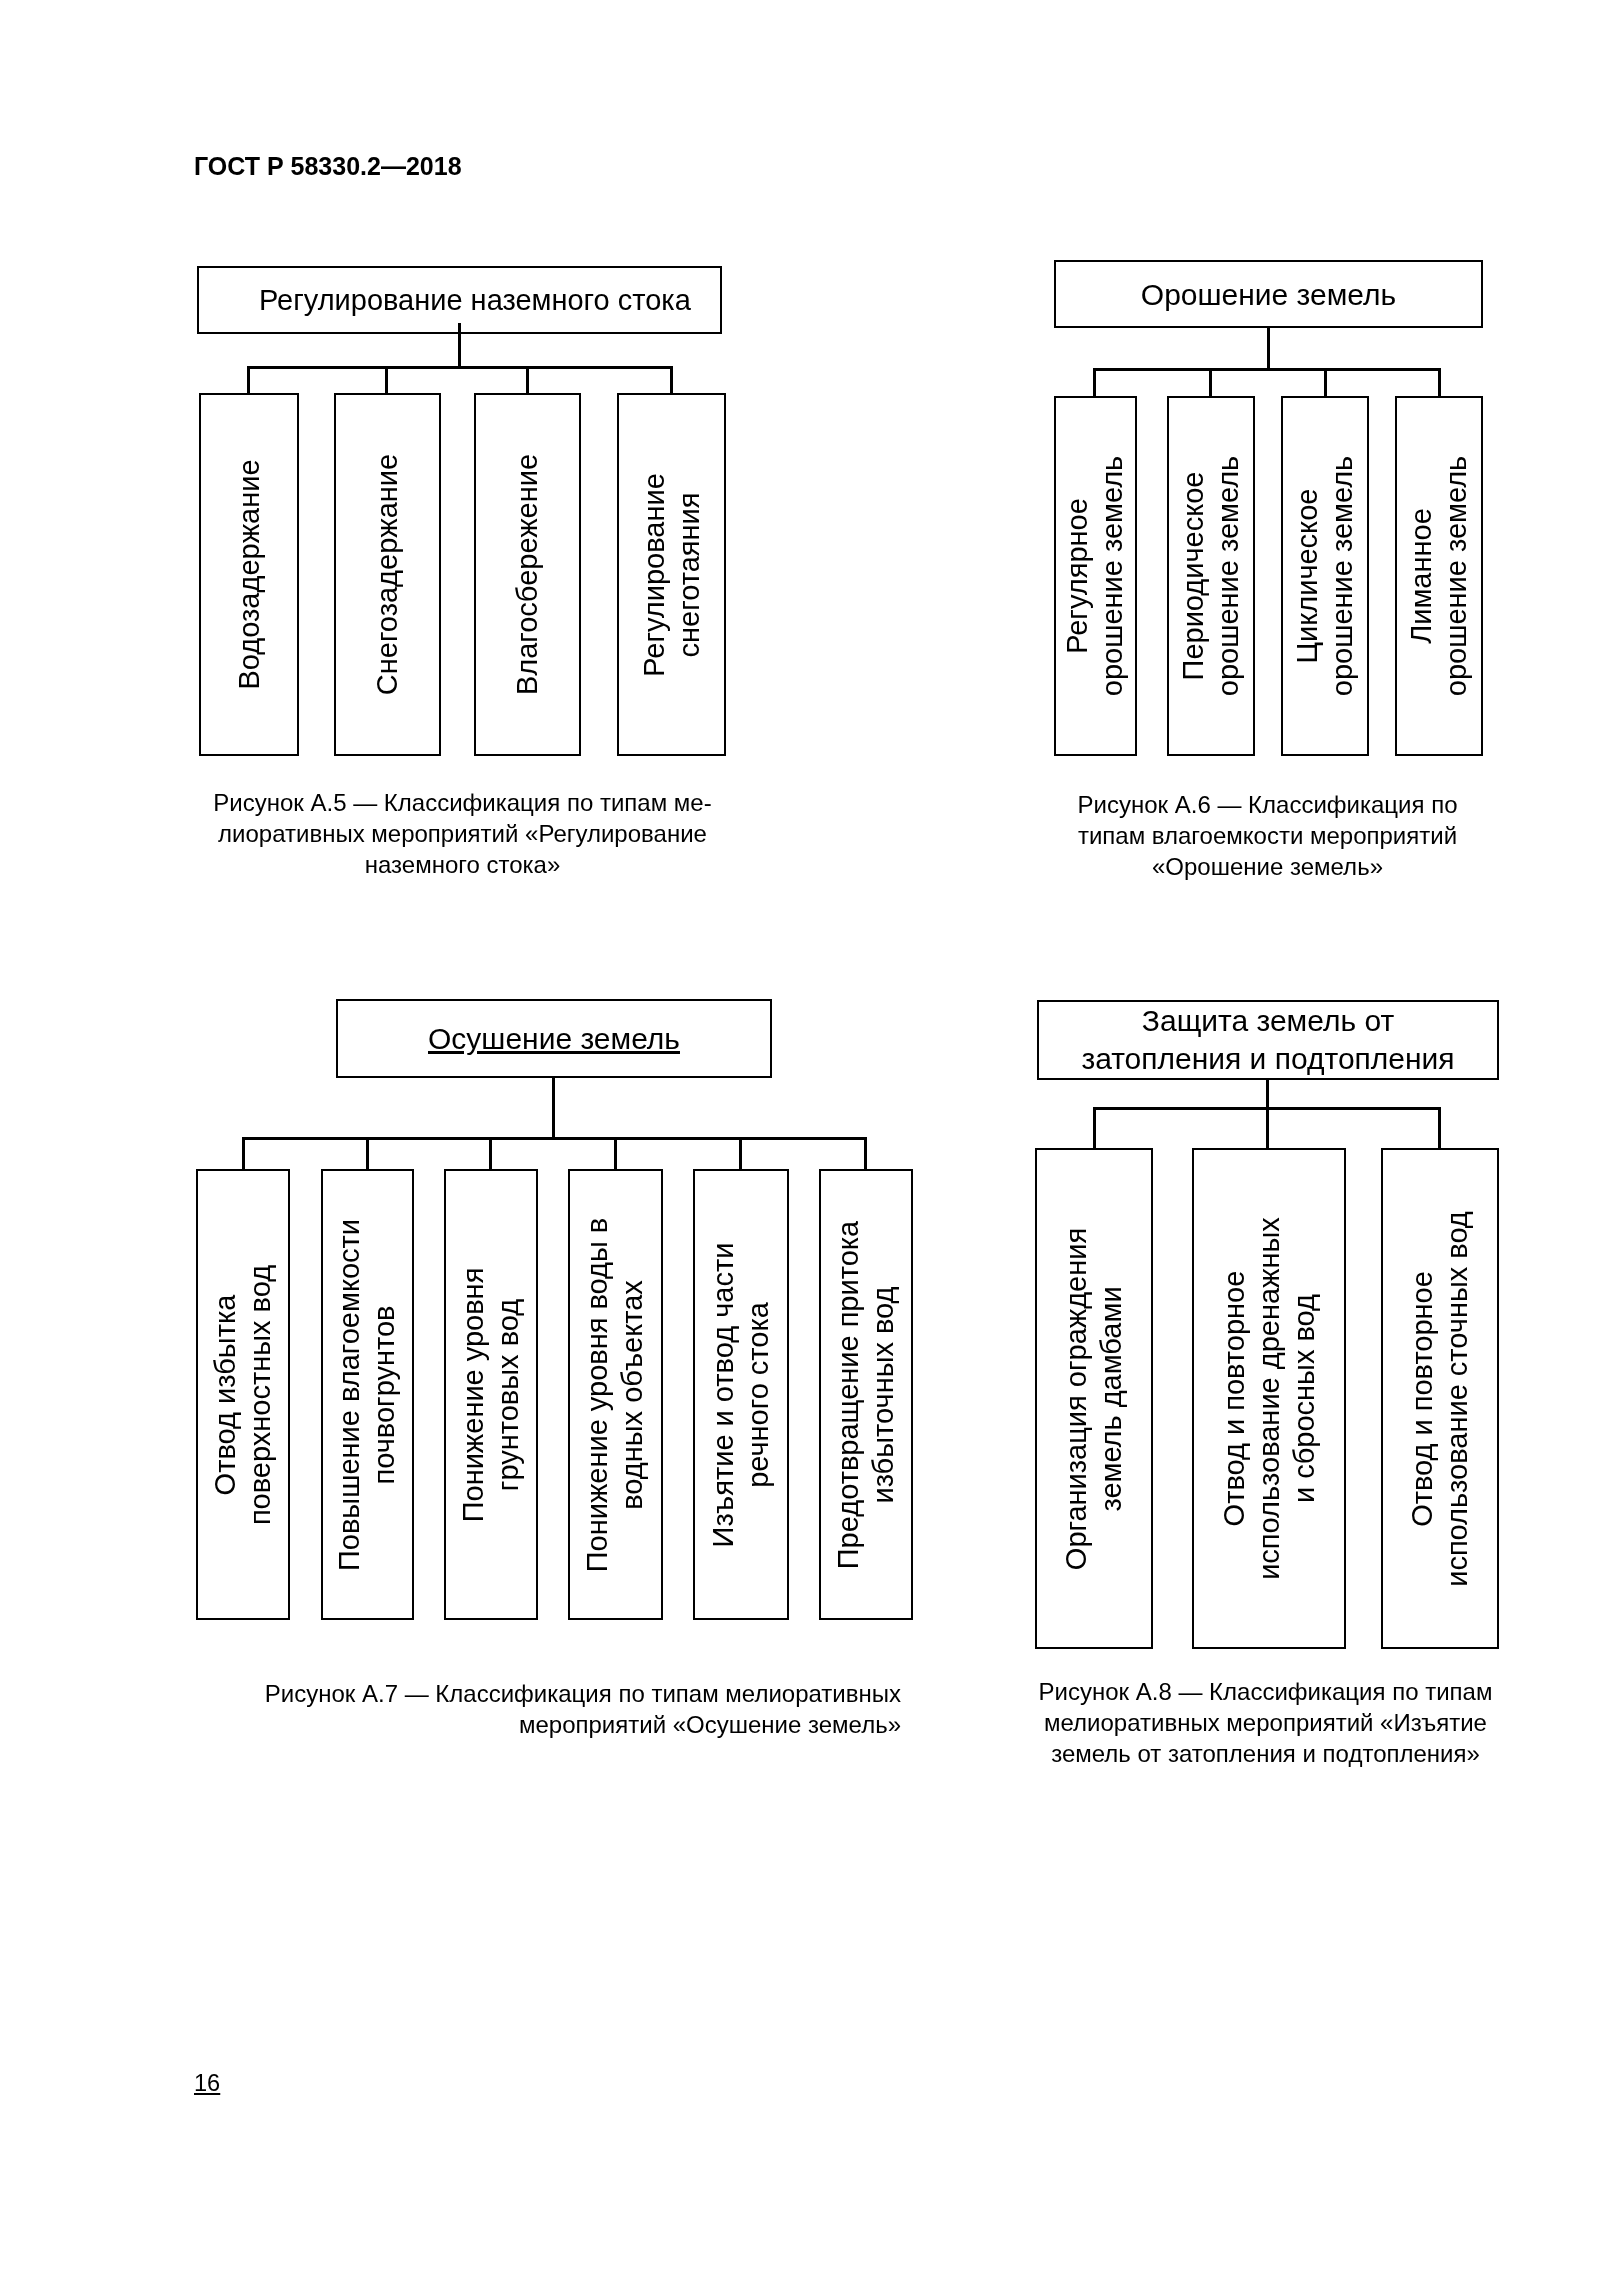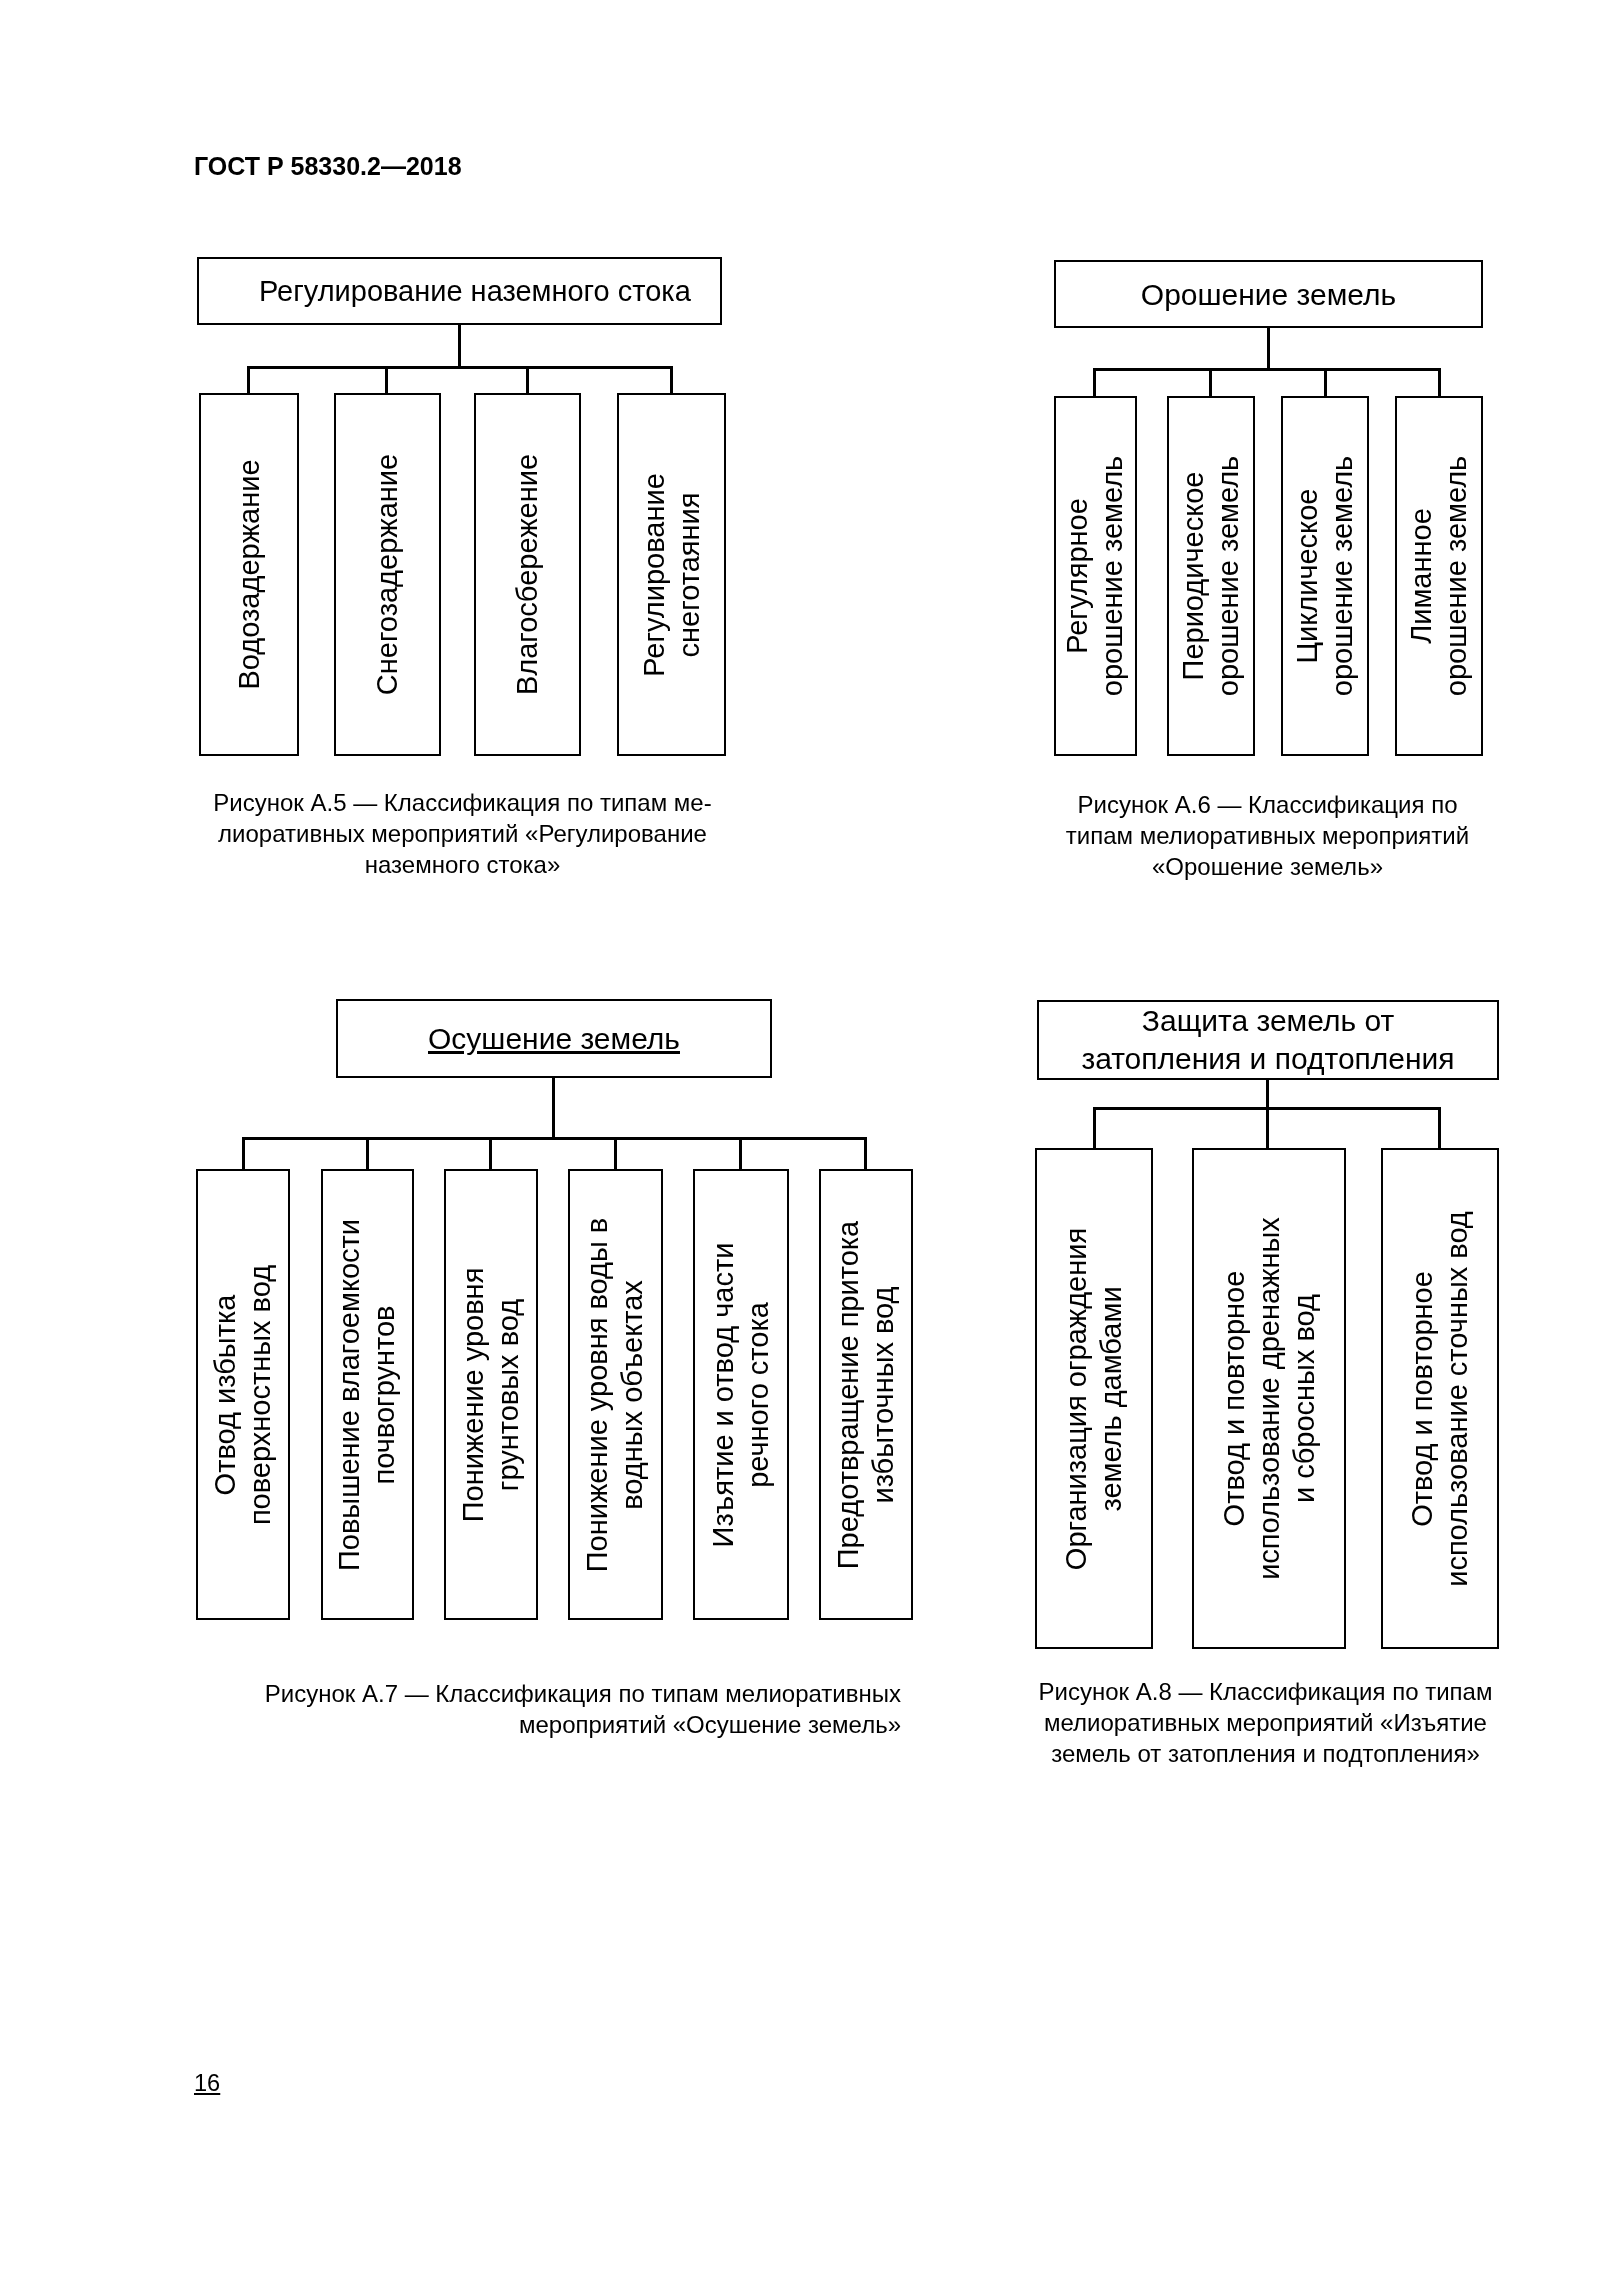--- a/index.html
+++ b/index.html
@@ -59,21 +59,21 @@
   }
 </style>
 </head>
 <body>
 
 <div class="page">
 
   <div class="header" style="left:194px; top:152px;">ГОСТ Р 58330.2—2018</div>
 
   <section>
-    <div class="box pbox" style="left:197px; top:257px; width:525px; height:68px;padding-left:36px;">Регулирование наземного стока</div>
+    <div class="box pbox" style="left:197px; top:266px; width:525px; height:68px;padding-left:36px;">Регулирование наземного стока</div>
 
     <div class="vline" style="left:458px; top:323px; height:44px;"></div>
     <div class="hline" style="left:247px; top:366px; width:425px;"></div>
     <div class="vline" style="left:247px; top:366px; height:29.4px;"></div>
     <div class="vline" style="left:385px; top:366px; height:29.4px;"></div>
     <div class="vline" style="left:526px; top:366px; height:29.4px;"></div>
     <div class="vline" style="left:670px; top:366px; height:29.4px;"></div>
 
     <div class="box" style="left:199px; top:393px; width:100px; height:363px;">
       <span class="rot">Водозадержание</span>
@@ -115,21 +115,21 @@
     <div class="box" style="left:1281px; top:396px; width:88px; height:360px;">
       <span class="rot">Циклическое
 орошение земель</span>
     </div>
     <div class="box" style="left:1395px; top:396px; width:88px; height:360px;">
       <span class="rot">Лиманное
 орошение земель</span>
     </div>
 
     <div class="caption" style="left:1006px; top:789px; width:523px;">Рисунок А.6 — Классификация по
-типам мелиоративных мероприятий
+типам влагоемкости мероприятий
 «Орошение земель»</div>
   </section>
 
   <section>
     <div class="box pbox" style="left:336px; top:999px; width:436px; height:79px; font-size:30px;text-decoration:underline;">Осушение земель</div>
 
     <div class="vline" style="left:552px; top:1076px; height:62px;"></div>
     <div class="hline" style="left:242px; top:1137px; width:625px;"></div>
     <div class="vline" style="left:242px; top:1137px; height:35px;"></div>
     <div class="vline" style="left:366px; top:1137px; height:35px;"></div>

